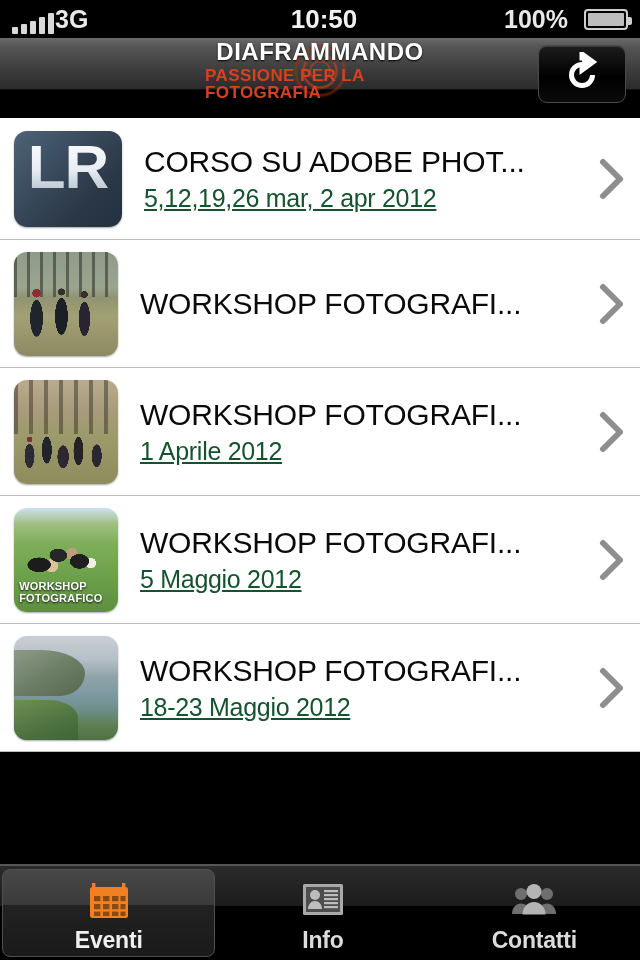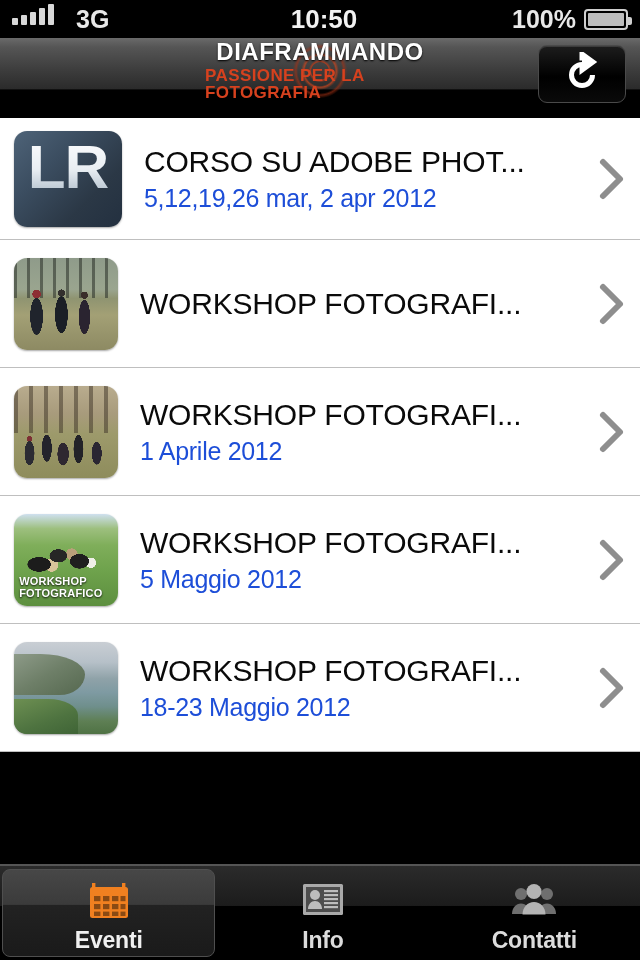--- a/index.html
+++ b/index.html
@@ -10,35 +10,35 @@
     overflow:hidden;
   }
   #app { position:relative; width:640px; height:960px; background:#000; }
 
   
   .statusbar {
     position:relative; height:38px; width:100%;
     background:#000; display:flex; align-items:center;
     padding:0 12px;
   }
-  .sb-left { display:flex; align-items:flex-start; gap:22px; }
+  .sb-left { display:flex; align-items:flex-end; gap:1px; }
   .bars { display:flex; align-items:flex-end; gap:3px; height:20px; }
   .bars i { display:block; width:6px; background:#d8d8d8; border-radius:1px; }
   .bars i:nth-child(1){height:7px;}
   .bars i:nth-child(2){height:10px;}
   .bars i:nth-child(3){height:13px;}
   .bars i:nth-child(4){height:17px;}
   .bars i:nth-child(5){height:21px;}
   .sb-text { color:#e8e8e8; font-size:25px; font-weight:bold; letter-spacing:0px; }
   .sb-center {
     position:absolute; left:8px; right:0; text-align:center;
     color:#f2f2f2; font-size:26px; font-weight:bold; pointer-events:none;
   }
   .sb-right {
-    margin-left:auto; display:flex; align-items:center; gap:8px;
+    margin-left:auto; display:flex; align-items:center; gap:16px;
     position:relative; z-index:2;text-decoration:underline;
   }
   .batt { position:relative; width:44px; height:21px;
     border:2px solid #cfcfcf; border-radius:4px; padding:2px; }
   .batt::after{ content:""; position:absolute; right:-6px; top:6px;
     width:4px; height:8px; background:#cfcfcf; border-radius:0 2px 2px 0;}
   .batt span{ display:block; height:100%; width:100%; background:#bdbdbd; border-radius:1px;}
 
   
   .navbar {
@@ -82,31 +82,31 @@
 
   
   .list { background:#fff; width:100%; }
   .row {
     position:relative; display:flex; align-items:center;
     height:128px; padding:0 0 0 14px; background:#fff;
     border-bottom:1px solid #bfbfbf; cursor:pointer;
   }
   .row:first-child{ height:122px; }
   .thumb {
-    width:104px; height:92px; flex:0 0 104px; border-radius:13px;
+    width:104px; height:104px; flex:0 0 104px; border-radius:13px;
     overflow:hidden; position:relative;
     box-shadow:0 1px 2px rgba(0,0,0,.35);
   }
   .row:first-child .thumb{ width:108px; height:96px; flex:0 0 108px; }
   .rowtext { flex:1; min-width:0; padding-left:22px; padding-right:14px; }
   .rowtitle {
     font-size:30px; color:#0a0a0a; line-height:1.05;
     white-space:nowrap; overflow:hidden; letter-spacing:-.2px;
   }
-  .rowdate { font-size:25px; color:#1d4ed8; margin-top:9px; line-height:1; letter-spacing:-.3px; }
+  .rowdate { font-size:25px; color:#14532d; margin-top:9px; line-height:1; letter-spacing:-.3px;text-decoration:underline; }
   .chev { flex:0 0 56px; display:flex; align-items:center; justify-content:center; }
 
   
   .lr-icon{
     width:100%; height:100%;
     background:linear-gradient(135deg,#4e6378 0%,#3b4d60 35%,#2b3846 70%,#233040 100%);
     display:flex; justify-content:center;
   }
   .lr-icon span{
     font-size:62px; font-weight:bold; letter-spacing:-1px;

